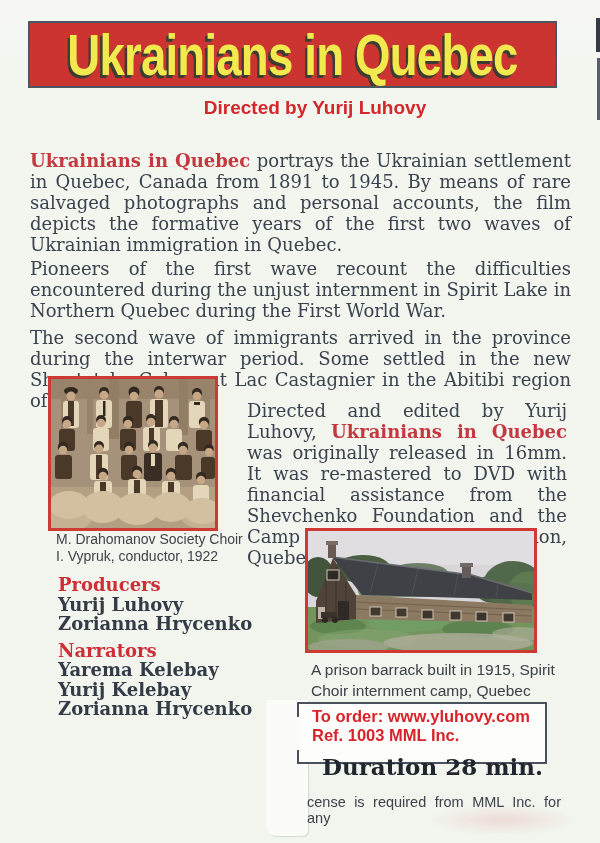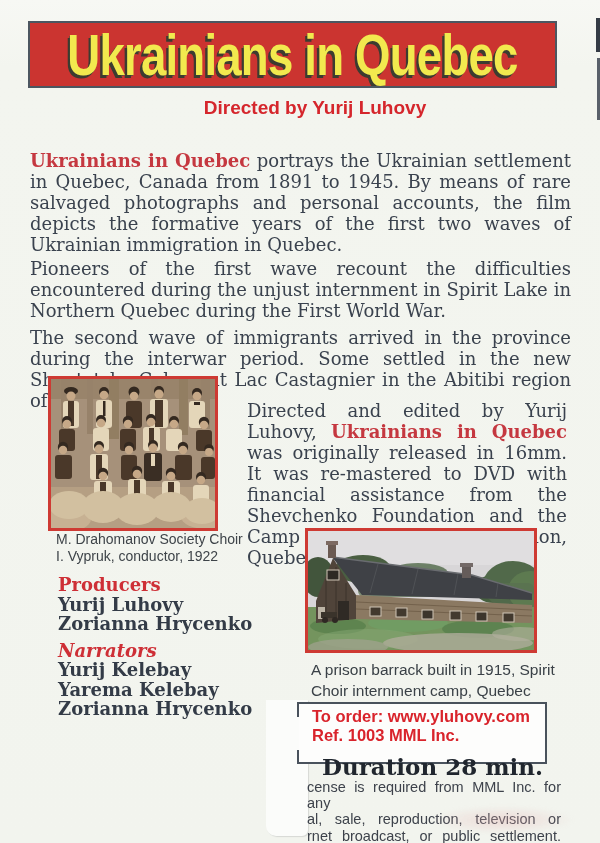--- a/index.html
+++ b/index.html
@@ -28,33 +28,33 @@
   .photo{position:absolute;border:3px solid #ce3a33;box-sizing:content-box;background:#a6917a;}
   .choir{left:48px;top:376px;width:164px;height:149px;}
   .barrack{left:305px;top:528px;width:226px;height:119px;background:#d8d6d8;}
   .photo svg{display:block;}
   .caption{position:absolute;font-family:"Liberation Sans",sans-serif;color:#3e4449;}
   .choir-cap{left:56px;top:531px;font-size:14px;line-height:17px;}
   .barrack-cap{left:311px;top:659px;font-size:15.5px;line-height:21px;color:#3a4147;}
   
   .credits{position:absolute;left:58px;top:567px;font-weight:bold;font-size:18px;line-height:19.5px;color:#333b47;margin-top:8px;}
   .credits .hd{color:#ce2f36;}
-  .credits .hd2{margin-top:7px;font-style:italic;}
+  .credits .hd2{margin-top:7px;}
   
   .sticker{position:absolute;left:266px;top:700px;width:42px;height:136px;background:#fbfcfa;
            border-radius:0 0 6px 10px;box-shadow:1px 1px 1px rgba(90,95,100,0.18);}
   .order-box{position:absolute;left:297px;top:702px;width:250px;height:62px;box-sizing:border-box;
              border:2px solid #49525c;background:#fdfdfc;padding:3px 0 0 13px;
              font-family:"Liberation Sans",sans-serif;font-weight:bold;font-size:16.5px;line-height:19px;color:#d9232b;}
   .border-eraser{position:absolute;left:295px;top:717px;width:4px;height:33px;background:#fbfcfa;}
   .duration{position:absolute;left:293px;top:753px;width:250px;text-align:right;
             font-weight:bold;font-size:23px;color:#20262e;}
   .license{position:absolute;left:307px;top:779px;width:254px;
            font-family:"Liberation Sans",sans-serif;font-size:14.5px;line-height:16.2px;color:#3d424b;}
-  .license .jl{text-align:justify;text-align-last:justify;}
+  .license .jl{text-align:justify;text-align-last:justify;margin-top:15px;}
   
   .edge1{position:absolute;left:596px;top:18px;width:4px;height:34px;background:#343b45;}
   .edge2{position:absolute;left:597px;top:58px;width:3px;height:62px;background:#59606a;}
   .smudge{position:absolute;left:430px;top:806px;width:145px;height:28px;border-radius:50%;
           background:radial-gradient(ellipse at center,rgba(228,175,175,0.38),rgba(228,175,175,0) 70%);filter:blur(2px);}
   
   .skin{fill:#c6a887}.hair{fill:#342920}.shirt{fill:#e4d6b9}.dark{fill:#4a3829}.skirt{fill:#d2c0a0}
 </style>
 </head>
 <body>
@@ -180,22 +180,22 @@
     <div>I. Vypruk, conductor, 1922</div>
   </div>
 
   <p class="copy p4"><span>Directed and edited by Yurij Luhovy, </span><span class="lead-red">Ukrainians in Quebec</span><span> was originally released in 16mm. It was re-mastered to DVD with financial assistance from the Shevchenko Foundation and the Camp Spirit Lake Corporation, Quebec.</span></p>
 
   <div class="credits">
     <div class="hd">Producers</div>
     <div>Yurij Luhovy</div>
     <div>Zorianna Hrycenko</div>
     <div class="hd hd2">Narrators</div>
+    <div>Yarema Kelebay</div>
     <div>Yurij Kelebay</div>
-    <div>Yarema Kelebay</div>
     <div>Zorianna Hrycenko</div>
   </div>
 
   <figure class="photo barrack" style="margin:0">
     <svg width="226" height="119" viewBox="0 0 226 119">
       <rect x="0" y="0" width="226" height="119" fill="#d8d6d8"></rect>
       <rect x="0" y="0" width="226" height="34" fill="#e0dee0"></rect>
       <g>
         <ellipse cx="10" cy="46" rx="16" ry="20" fill="#42553c"></ellipse>
         <ellipse cx="55" cy="38" rx="28" ry="14" fill="#4a5f42"></ellipse>

